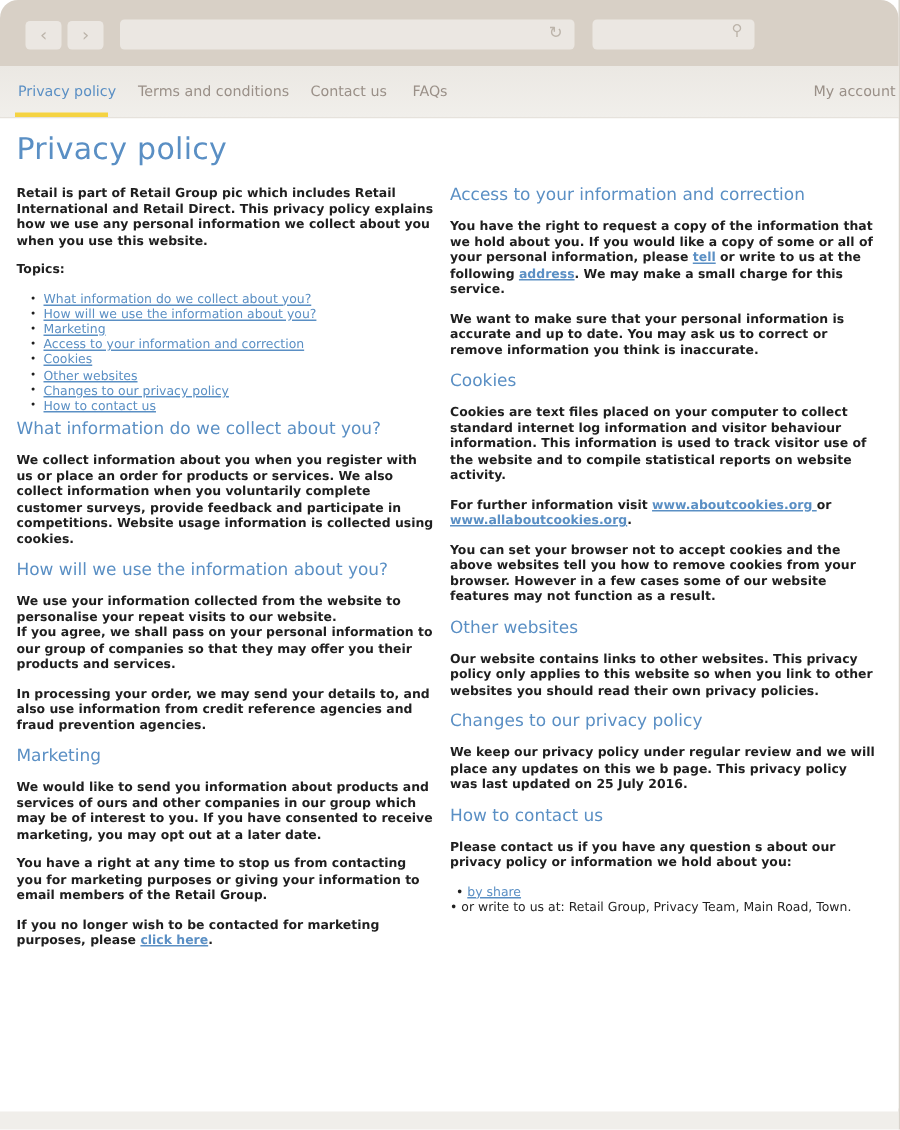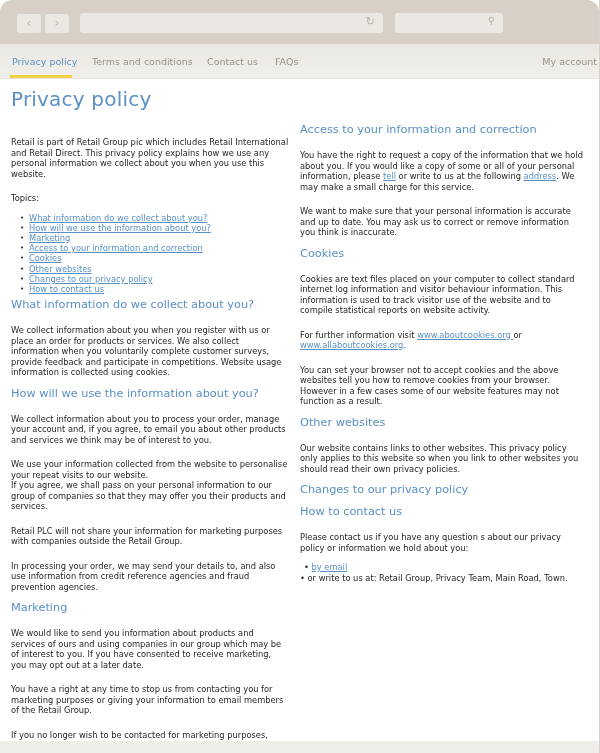--- a/index.html
+++ b/index.html
@@ -64,21 +64,21 @@
   }
   h1 {
     position: absolute; left: 11px; top: 8px; margin: 0;
     font-family: "DejaVu Sans", sans-serif; font-weight: normal;
     font-size: 20px; color: #5a8fc4; letter-spacing: 0.2px;
   }
   .col { position: absolute; top: 0; }
   .col-left { left: 11px; width: 278px; top: 44px; }
   .col-right { left: 300px; width: 285px; top: 44px; }
   p {
-    margin: 14px 0 9px 0; font-size: 8.3px; line-height: 10.5px; color: #1f1f1f;
+    margin: 0 0 9px 0; font-size: 8.3px; line-height: 10.5px; color: #1f1f1f; font-weight: bold;
   }
   h2 {
     margin: 0 0 9px 0; font-weight: normal; font-size: 11.3px; line-height: 13px;
     color: #5a8fc4;
   }
   a.lnk { color: #5a8fc4; text-decoration: underline; }
   ul.topics {
     margin: 0 0 4px 0; padding-left: 18px; list-style: none;
   }
   ul.topics li {
@@ -133,49 +133,48 @@
         <li><a class="lnk">Cookies</a></li>
         <li><a class="lnk">Other websites</a></li>
         <li><a class="lnk">Changes to our privacy policy</a></li>
         <li><a class="lnk">How to contact us</a></li>
       </ul>
 
       <h2>What information do we collect about you?</h2>
       <p>We collect information about you when you register with us or place an order for products or services. We also collect information when you voluntarily complete customer surveys, provide feedback and participate in competitions. Website usage information is collected using cookies.</p>
 
       <h2>How will we use the information about you?</h2>
-      <p>We collect information about you to process your order, manage your account and, if you agree, to email you about other products and services we think may be of interest to you.</p>
       <p><span>We use your information collected from the website to personalise your repeat visits to our website.</span><br><span>If you agree, we shall pass on your personal information to our group of companies so that they may offer you their products and services.</span></p>
-      <p>Retail PLC will not share your information for marketing purposes with companies outside the Retail Group.</p>
       <p>In processing your order, we may send your details to, and also use information from credit reference agencies and fraud prevention agencies.</p>
 
       <h2>Marketing</h2>
-      <p>We would like to send you information about products and services of ours and using companies in our group which may be of interest to you. If you have consented to receive marketing, you may opt out at a later date.</p>
+      <p>We would like to send you information about products and services of ours and other companies in our group which may be of interest to you. If you have consented to receive marketing, you may opt out at a later date.</p>
       <p>You have a right at any time to stop us from contacting you for marketing purposes or giving your information to email members of the Retail Group.</p>
       <p><span>If you no longer wish to be contacted for marketing purposes, please </span><a class="lnk">click here</a><span>.</span></p>
     </div>
 
     <div class="col col-right">
       <h2>Access to your information and correction</h2>
       <p><span>You have the right to request a copy of the information that we hold about you. If you would like a copy of some or all of your personal information, please </span><a class="lnk">tell</a><span> or write to us at the following </span><a class="lnk">address</a><span>. We may make a small charge for this service.</span></p>
       <p>We want to make sure that your personal information is accurate and up to date. You may ask us to correct or remove information you think is inaccurate.</p>
 
       <h2>Cookies</h2>
       <p>Cookies are text files placed on your computer to collect standard internet log information and visitor behaviour information. This information is used to track visitor use of the website and to compile statistical reports on website activity.</p>
       <p><span>For further information visit </span><a class="lnk">www.aboutcookies.org </a><span>or </span><a class="lnk">www.allaboutcookies.org</a><span>.</span></p>
       <p>You can set your browser not to accept cookies and the above websites tell you how to remove cookies from your browser. However in a few cases some of our website features may not function as a result.</p>
 
       <h2>Other websites</h2>
       <p>Our website contains links to other websites. This privacy policy only applies to this website so when you link to other websites you should read their own privacy policies.</p>
 
       <h2>Changes to our privacy policy</h2>
+      <p>We keep our privacy policy under regular review and we will place any updates on this we b page. This privacy policy was last updated on 25 July 2016.</p>
 
       <h2>How to contact us</h2>
       <p>Please contact us if you have any question s about our privacy policy or information we hold about you:</p>
       <div class="contact-list">
-        <div class="item1">• <a class="lnk">by email</a></div>
+        <div class="item1">• <a class="lnk">by share</a></div>
         <div>• or write to us at: Retail Group, Privacy Team, Main Road, Town.</div>
       </div>
     </div>
   </div>
 
   <div class="bottom-bar"></div>
 </div>
 
 </body></html>

